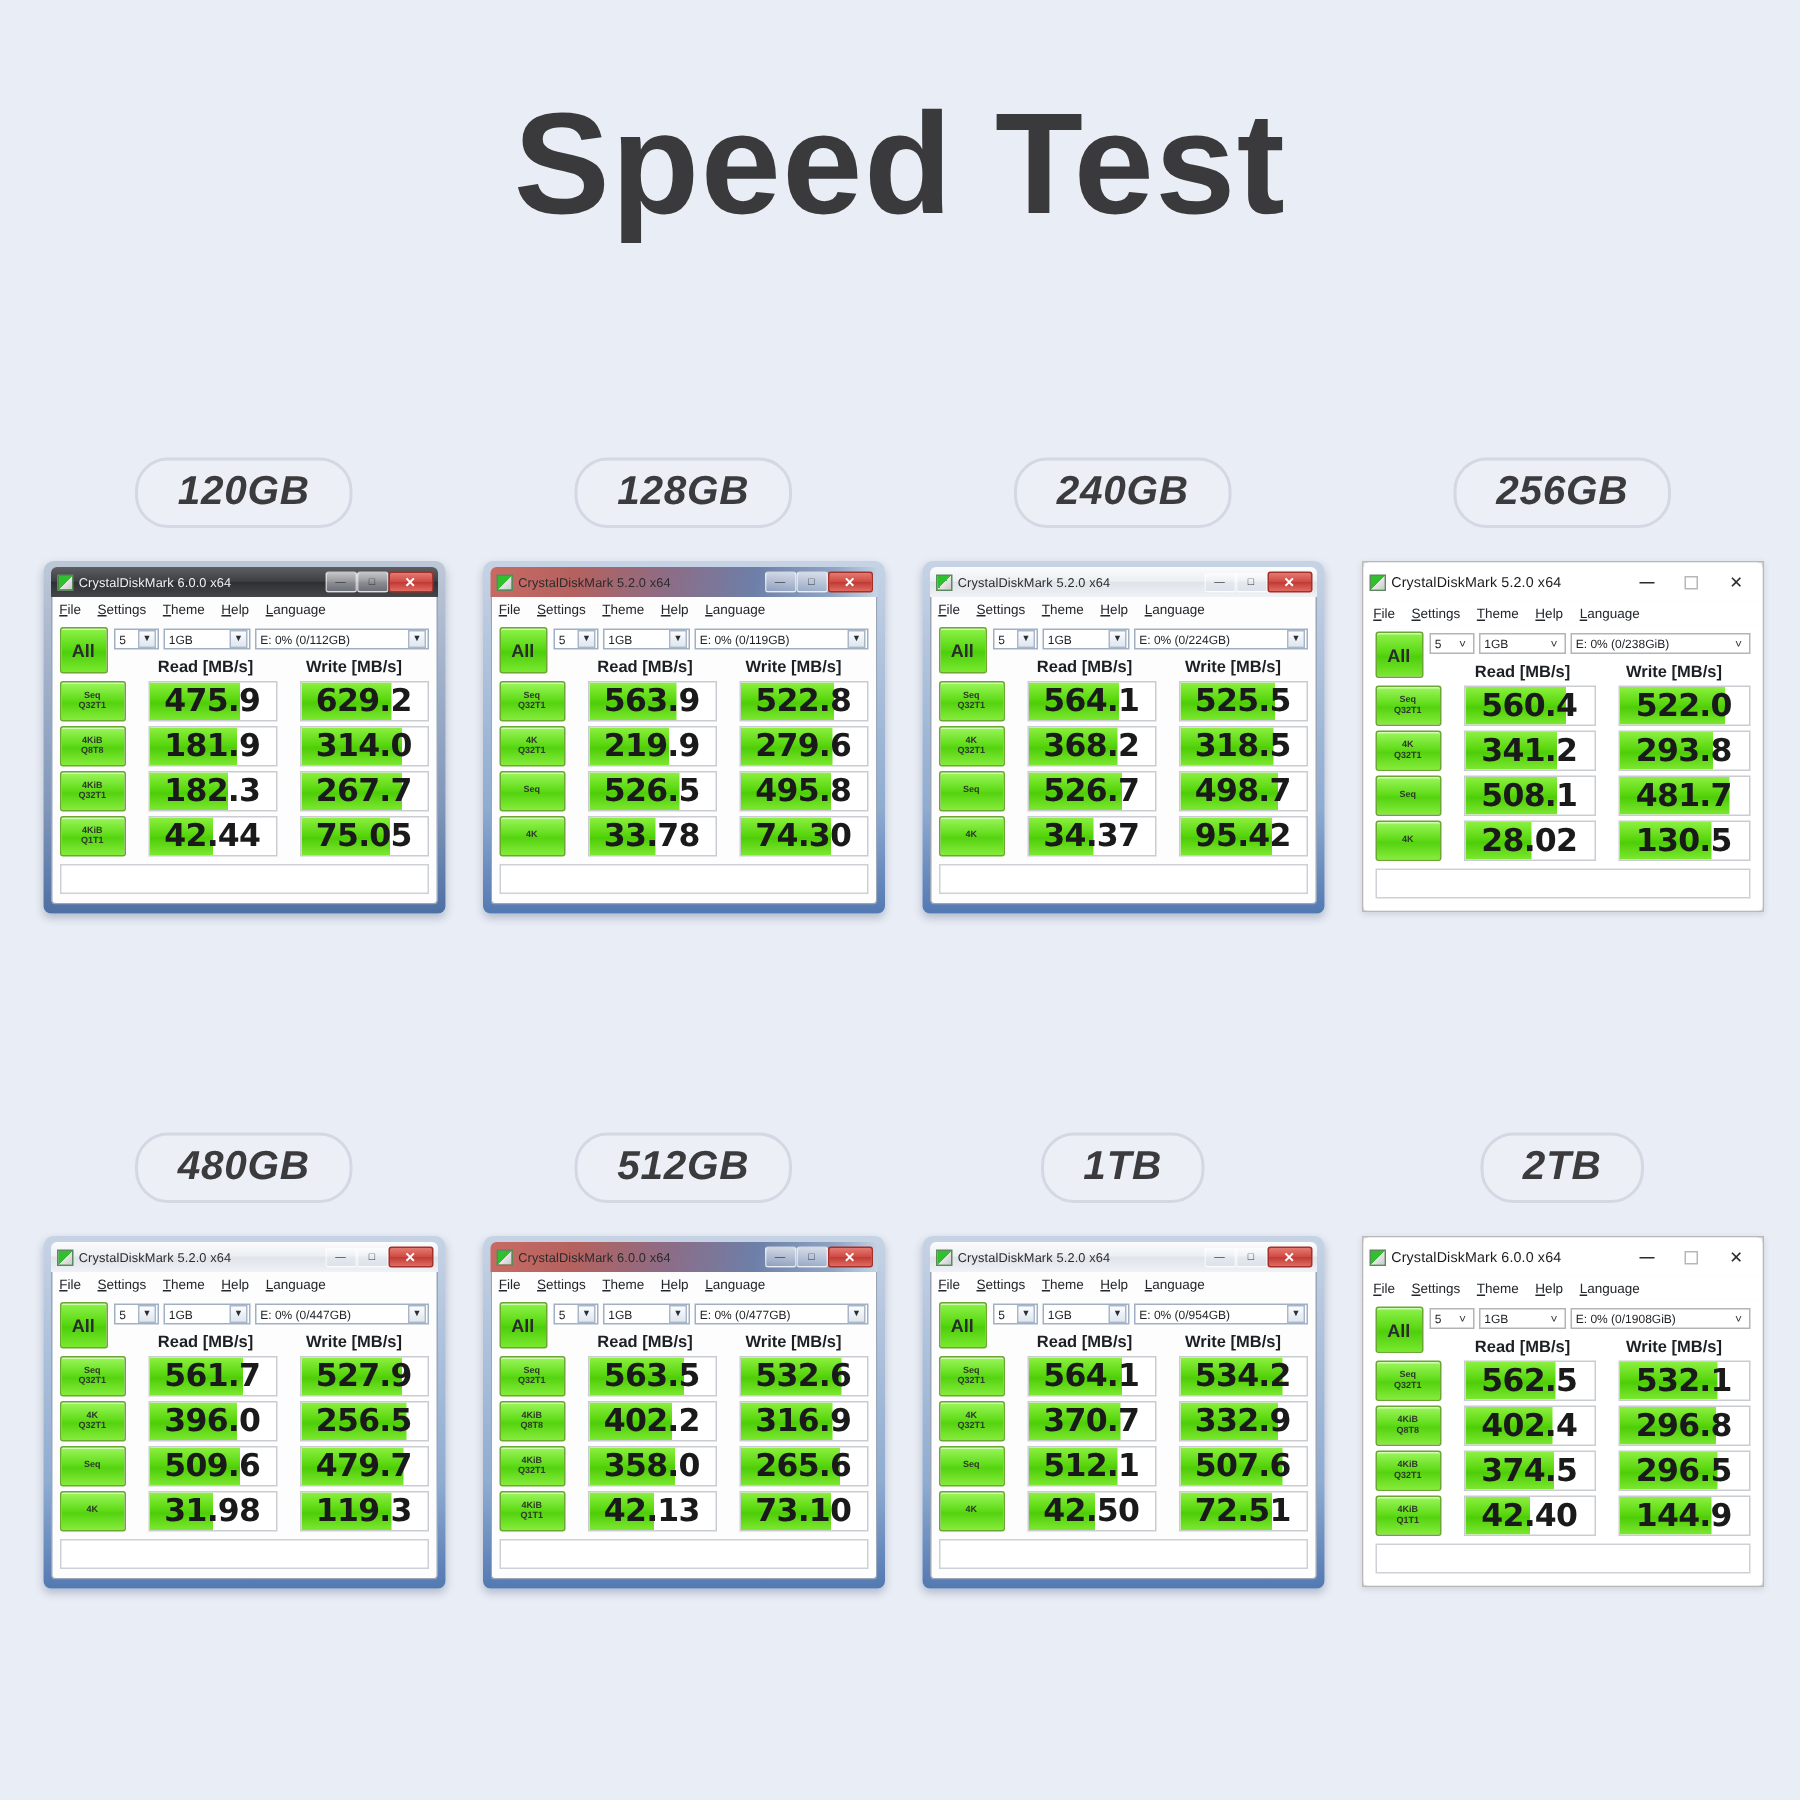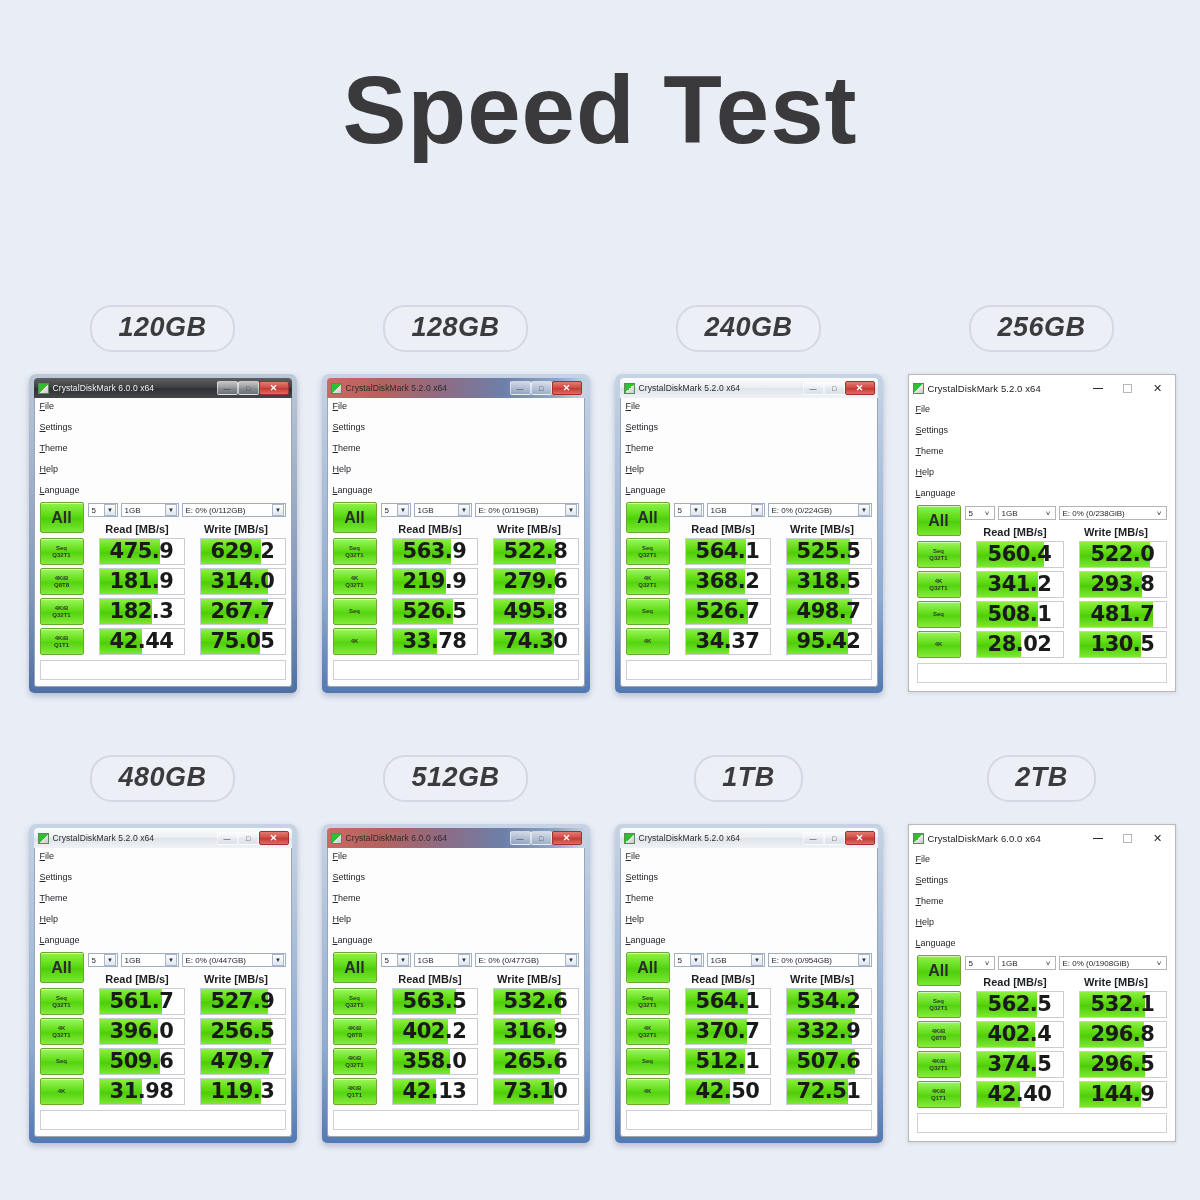--- a/index.html
+++ b/index.html
@@ -161,21 +161,20 @@
   
   .menubar {
     background: #fdfdfd;
     border-left: 1px solid #9aa6b8;
     border-right: 1px solid #9aa6b8;
     padding: 3px 4px 3px 5px;
     display: flex;
     gap: 11px;
     font-size: 9px;
     color: #23262b;
-    flex-direction: column;
   }
   .menubar.flat { border-left: 0; border-right: 0; background:#ffffff; padding-left:7px; }
   .menubar span u { text-decoration: underline; }
 
   
   .client {
     background: #fdfdfd;
     border-left: 1px solid #9aa6b8;
     border-right: 1px solid #9aa6b8;
     border-bottom: 1px solid #9aa6b8;
@@ -185,26 +184,26 @@
   .client.flat { border-left:0; border-right:0; border-bottom:0; background:#ffffff; padding: 4px 8px 8px 8px; }
 
   
   .toolbar {
     display: flex;
     align-items: flex-start;
     gap: 4px;
     height: 34px;
   }
   .btn-all {
-    width: 44px; height: 31px;
+    width: 32px; height: 31px;
     border: 1px solid #6aa832;
     border-radius: 2px;
     background: linear-gradient(180deg,#8ef24a 0%, #5bd914 45%, #4ecf0c 55%, #7ae92f 100%);
     display: flex; align-items: center; justify-content: center;
-    font-size: 16px; font-weight: bold; color: #2b2b2b;
+    font-size: 12px; font-weight: bold; color: #2b2b2b;
     flex: 0 0 auto;
     box-shadow: inset 0 1px 0 rgba(255,255,255,0.6);
   }
   .combos { flex: 1; display: flex; gap: 3px; align-items: flex-start; padding-top: 1px; }
   .combo {
     height: 14px;
     border: 1px solid #9fb0c4;
     background: #ffffff;
     display: flex; align-items: center;
     font-size: 8px; color: #1d2024;

